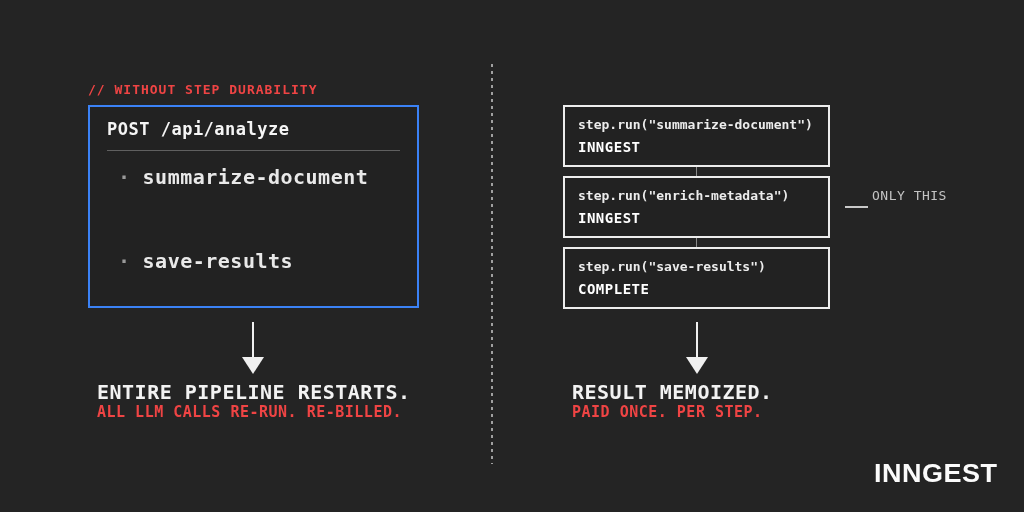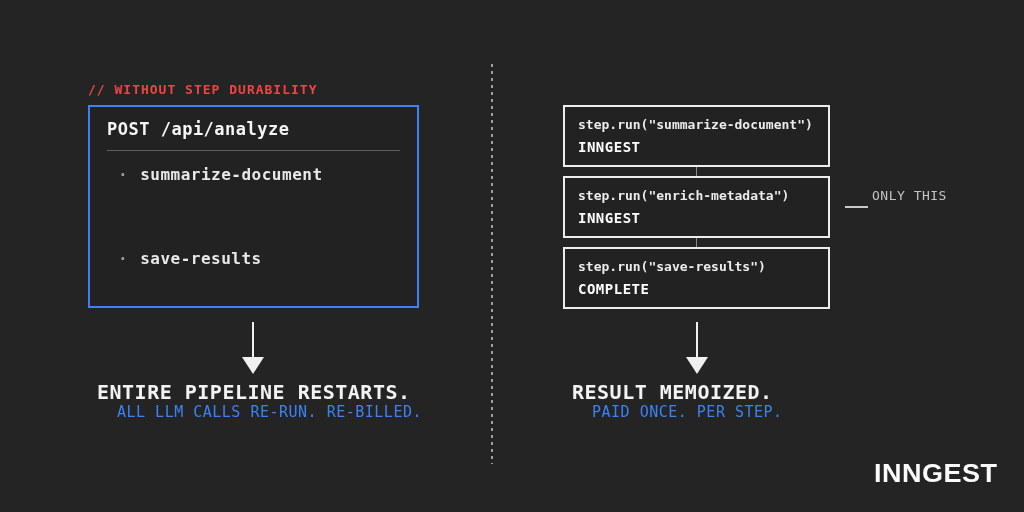--- a/index.html
+++ b/index.html
@@ -23,40 +23,40 @@
     border:2px solid #3b82f6;background:#222222;
   }
   .box-title{
     position:absolute;left:17px;top:12px;font-size:17px;font-weight:700;
     color:#f5f5f5;letter-spacing:0.5px;
   }
   .box-divider{
     position:absolute;left:17px;right:17px;top:43px;height:1px;background:#606060;
   }
   .bullet-row{
-    position:absolute;left:28px;font-size:16px;font-weight:700;color:#e9e9e9;
+    position:absolute;left:28px;font-size:20px;font-weight:700;color:#e9e9e9;
     letter-spacing:0.5px;
   }
   .bullet{color:#9a9a9a;margin-right:12px;}
 
   
   .arrow-shaft{position:absolute;width:2px;height:35px;top:322px;background:#f0f0f0;}
   .arrow-head{
     position:absolute;top:357px;width:0;height:0;
     border-left:11px solid transparent;border-right:11px solid transparent;
     border-top:17px solid #f0f0f0;
   }
 
   .result-line1{
     position:absolute;top:380px;font-size:20px;font-weight:700;
     color:#f2f2f2;letter-spacing:0.5px;
   }
   .result-line2{
-    position:absolute;top:403px;font-size:15px;font-weight:400;
-    color:#3b82f6;letter-spacing:0.5px;margin-left:20px;
+    position:absolute;top:403px;font-size:15px;font-weight:700;
+    color:#ef4444;letter-spacing:0.5px;
   }
 
   
   #divider{
     position:absolute;left:491px;top:64px;width:2px;height:400px;
     background:repeating-linear-gradient(to bottom,#a0a0a0 0 3px,transparent 3px 7px);
   }
 
   
   .step-box{

